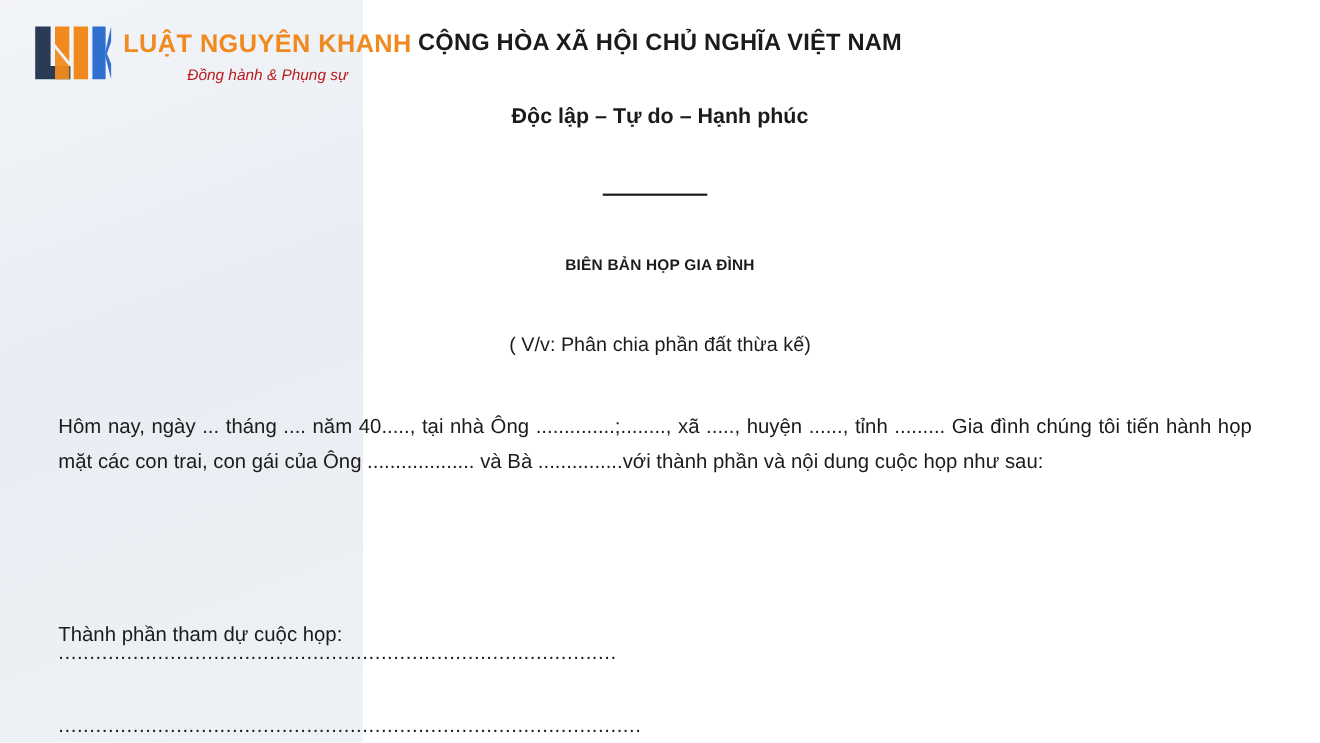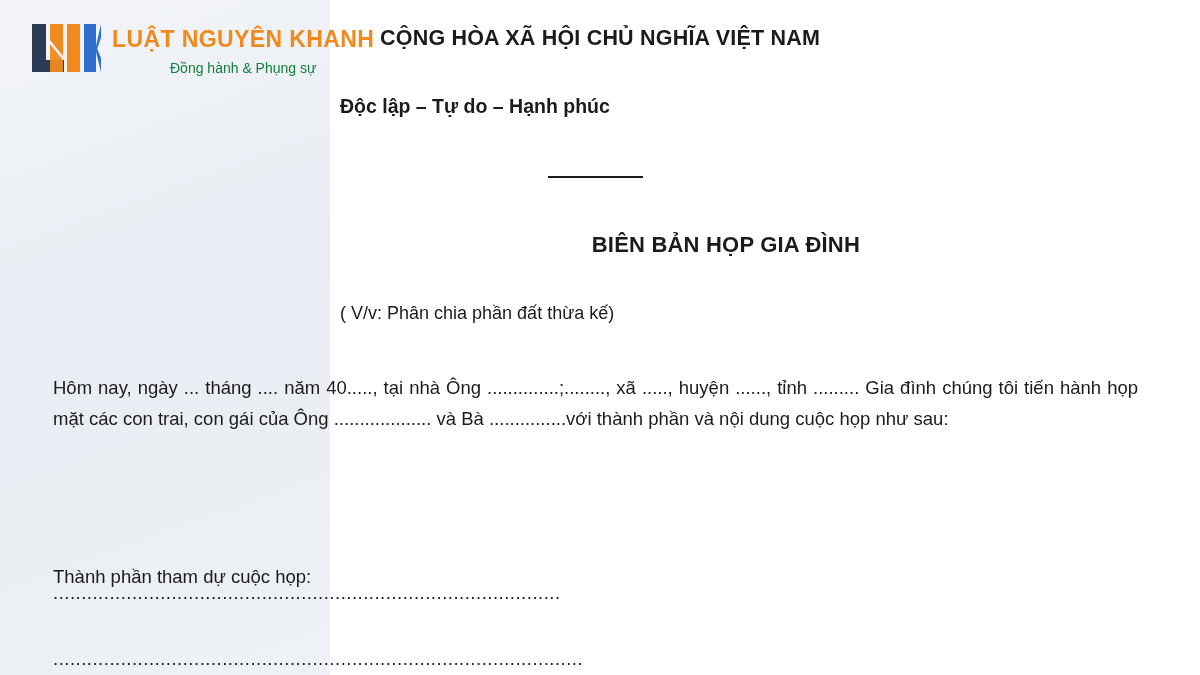--- a/index.html
+++ b/index.html
@@ -48,21 +48,22 @@
     font-size: 23px;
     font-weight: bold;
     letter-spacing: 0.4px;
     color: #f08a1e;
     line-height: 1;
     white-space: nowrap;
   }
   .logo-slogan {
     margin-top: 9px;
     font-size: 14px;
-    color: #15803d;
+    font-style: italic;
+    color: #b91c1c;
     text-align: center;
     white-space: nowrap;
   }
 
   
   .doc {
     position: absolute;
     left: 0;
     top: 0;
     width: 1200px;
@@ -76,47 +77,48 @@
     text-align: center;
     font-size: 21.5px;
     font-weight: bold;
     letter-spacing: 0.2px;
   }
   .nation-motto {
     position: absolute;
     left: 340px;
     top: 95px;
     width: 520px;
+    text-align: center;
     font-size: 19.5px;
     font-weight: bold;
   }
   .divider {
     position: absolute;
     left: 548px;
     top: 176px;
     width: 95px;
     height: 0;
     border-top: 2.5px solid #1b1b1b;
   }
   .doc-title {
     position: absolute;
     left: 340px;
     top: 232px;
     width: 520px;
-    text-align: right;
-    font-size: 22px;
+    text-align: center;
+    font-size: 14px;
     font-weight: bold;
     letter-spacing: 0.2px;
   }
   .doc-subtitle {
     position: absolute;
     left: 340px;
     top: 303px;
     width: 520px;
-    text-align: left;
+    text-align: center;
     font-size: 18px;
   }
   .para {
     position: absolute;
     left: 53px;
     width: 1085px;
     font-size: 18.5px;
     line-height: 31px;
     text-align: justify;
   }

